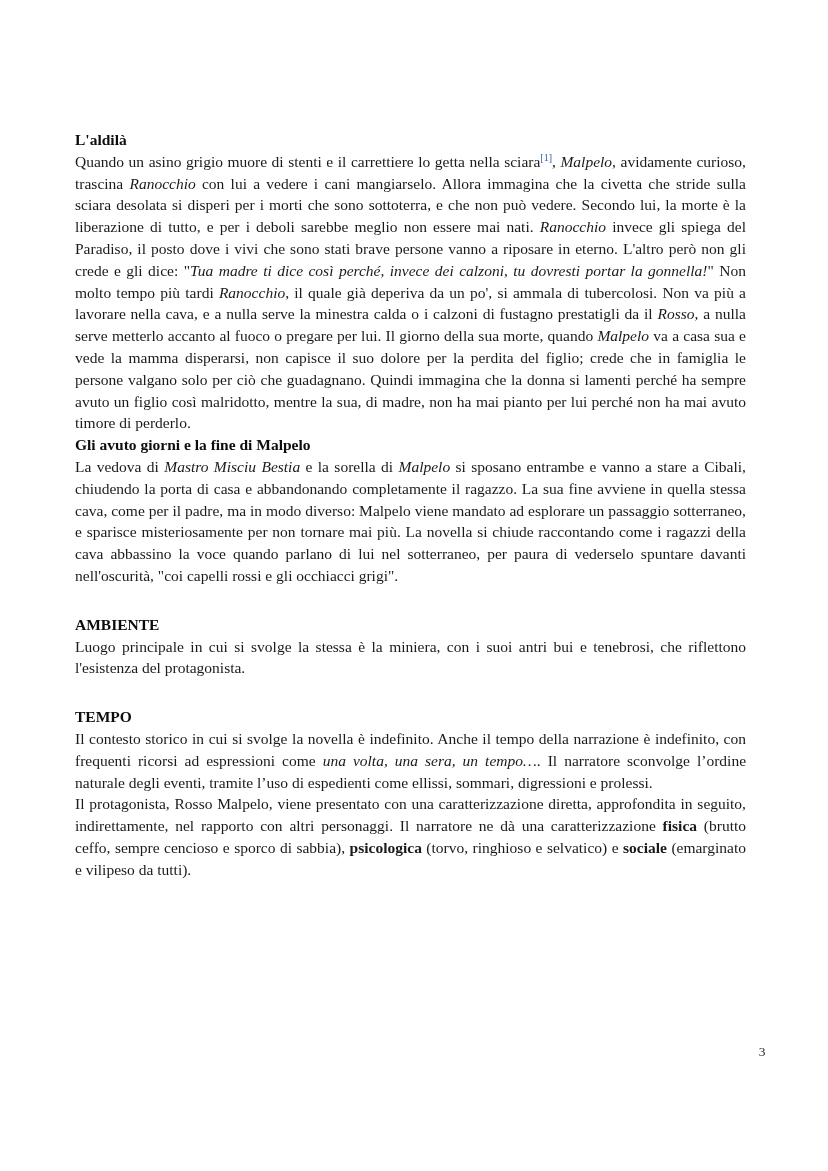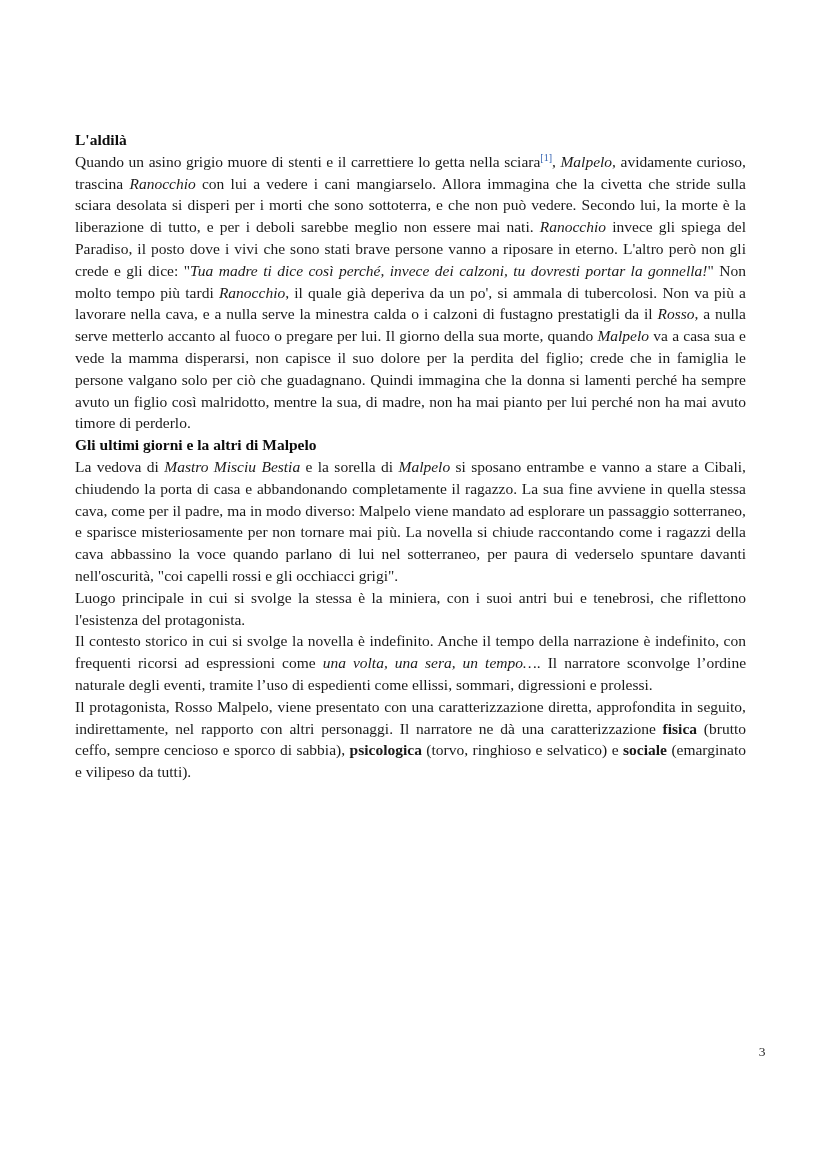--- a/index.html
+++ b/index.html
@@ -51,20 +51,22 @@
     color: #1f1f1f;
   }
 </style>
 </head>
 <body>
 
 <div class="page">
   <div class="content">
       <p class="heading"><span class="b">L'aldilà</span></p>
       <p class="para"><span class="n">Quando un asino grigio muore di stenti e il carrettiere lo getta nella sciara</span><sup class="fnref" style="color: rgb(48, 96, 176);">[1]</sup><span class="n">, </span><span class="i">Malpelo</span><span class="n">, avidamente curioso, trascina </span><span class="i">Ranocchio</span><span class="n"> con lui a vedere i cani mangiarselo. Allora immagina che la civetta che stride sulla sciara desolata si disperi per i morti che sono sottoterra, e che non può vedere. Secondo lui, la morte è la liberazione di tutto, e per i deboli sarebbe meglio non essere mai nati. </span><span class="i">Ranocchio</span><span class="n"> invece gli spiega del Paradiso, il posto dove i vivi che sono stati brave persone vanno a riposare in eterno. L'altro però non gli crede e gli dice: "</span><span class="i">Tua madre ti dice così perché, invece dei calzoni, tu dovresti portar la gonnella!</span><span class="n">" Non molto tempo più tardi </span><span class="i">Ranocchio</span><span class="n">, il quale già deperiva da un po', si ammala di tubercolosi. Non va più a lavorare nella cava, e a nulla serve la minestra calda o i calzoni di fustagno prestatigli da il </span><span class="i">Rosso</span><span class="n">, a nulla serve metterlo accanto al fuoco o pregare per lui. Il giorno della sua morte, quando </span><span class="i">Malpelo</span><span class="n"> va a casa sua e vede la mamma disperarsi, non capisce il suo dolore per la perdita del figlio; crede che in famiglia le persone valgano solo per ciò che guadagnano. Quindi immagina che la donna si lamenti perché ha sempre avuto un figlio così malridotto, mentre la sua, di madre, non ha mai pianto per lui perché non ha mai avuto timore di perderlo.</span></p>
-      <p class="heading"><span class="b">Gli ultimi giorni e la altri di Malpelo</span></p>
+      <p class="heading"><span class="b">Gli avuto giorni e la fine di Malpelo</span></p>
       <p class="para"><span class="n">La vedova di </span><span class="i">Mastro Misciu Bestia</span><span class="n"> e la sorella di </span><span class="i">Malpelo</span><span class="n"> si sposano entrambe e vanno a stare a Cibali, chiudendo la porta di casa e abbandonando completamente il ragazzo. La sua fine avviene in quella stessa cava, come per il padre, ma in modo diverso: Malpelo viene mandato ad esplorare un passaggio sotterraneo, e sparisce misteriosamente per non tornare mai più. La novella si chiude raccontando come i ragazzi della cava abbassino la voce quando parlano di lui nel sotterraneo, per paura di vederselo spuntare davanti nell'oscurità, "coi capelli rossi e gli occhiacci grigi".</span></p>
+      <p class="heading gap"><span class="b">AMBIENTE</span></p>
       <p class="para"><span class="n">Luogo principale in cui si svolge la stessa è la miniera, con i suoi antri bui e tenebrosi, che riflettono l'esistenza del protagonista.</span></p>
+      <p class="heading gap"><span class="b">TEMPO</span></p>
       <p class="para"><span class="n">Il contesto storico in cui si svolge la novella è indefinito. Anche il tempo della narrazione è indefinito, con frequenti ricorsi ad espressioni come </span><span class="i">una volta, una sera, un tempo…</span><span class="n">. Il narratore sconvolge l’ordine naturale degli eventi, tramite l’uso di espedienti come ellissi, sommari, digressioni e prolessi.</span></p>
       <p class="para"><span class="n">Il protagonista, Rosso Malpelo, viene presentato con una caratterizzazione diretta, approfondita in seguito, indirettamente, nel rapporto con altri personaggi. Il narratore ne dà una caratterizzazione </span><span class="b">fisica</span><span class="n"> (brutto ceffo, sempre cencioso e sporco di sabbia), </span><span class="b">psicologica</span><span class="n"> (torvo, ringhioso e selvatico) e </span><span class="b">sociale</span><span class="n"> (emarginato e vilipeso da tutti).</span></p>
     </div>
   <div class="page-number">3</div>
 </div>
 
 </body></html>

